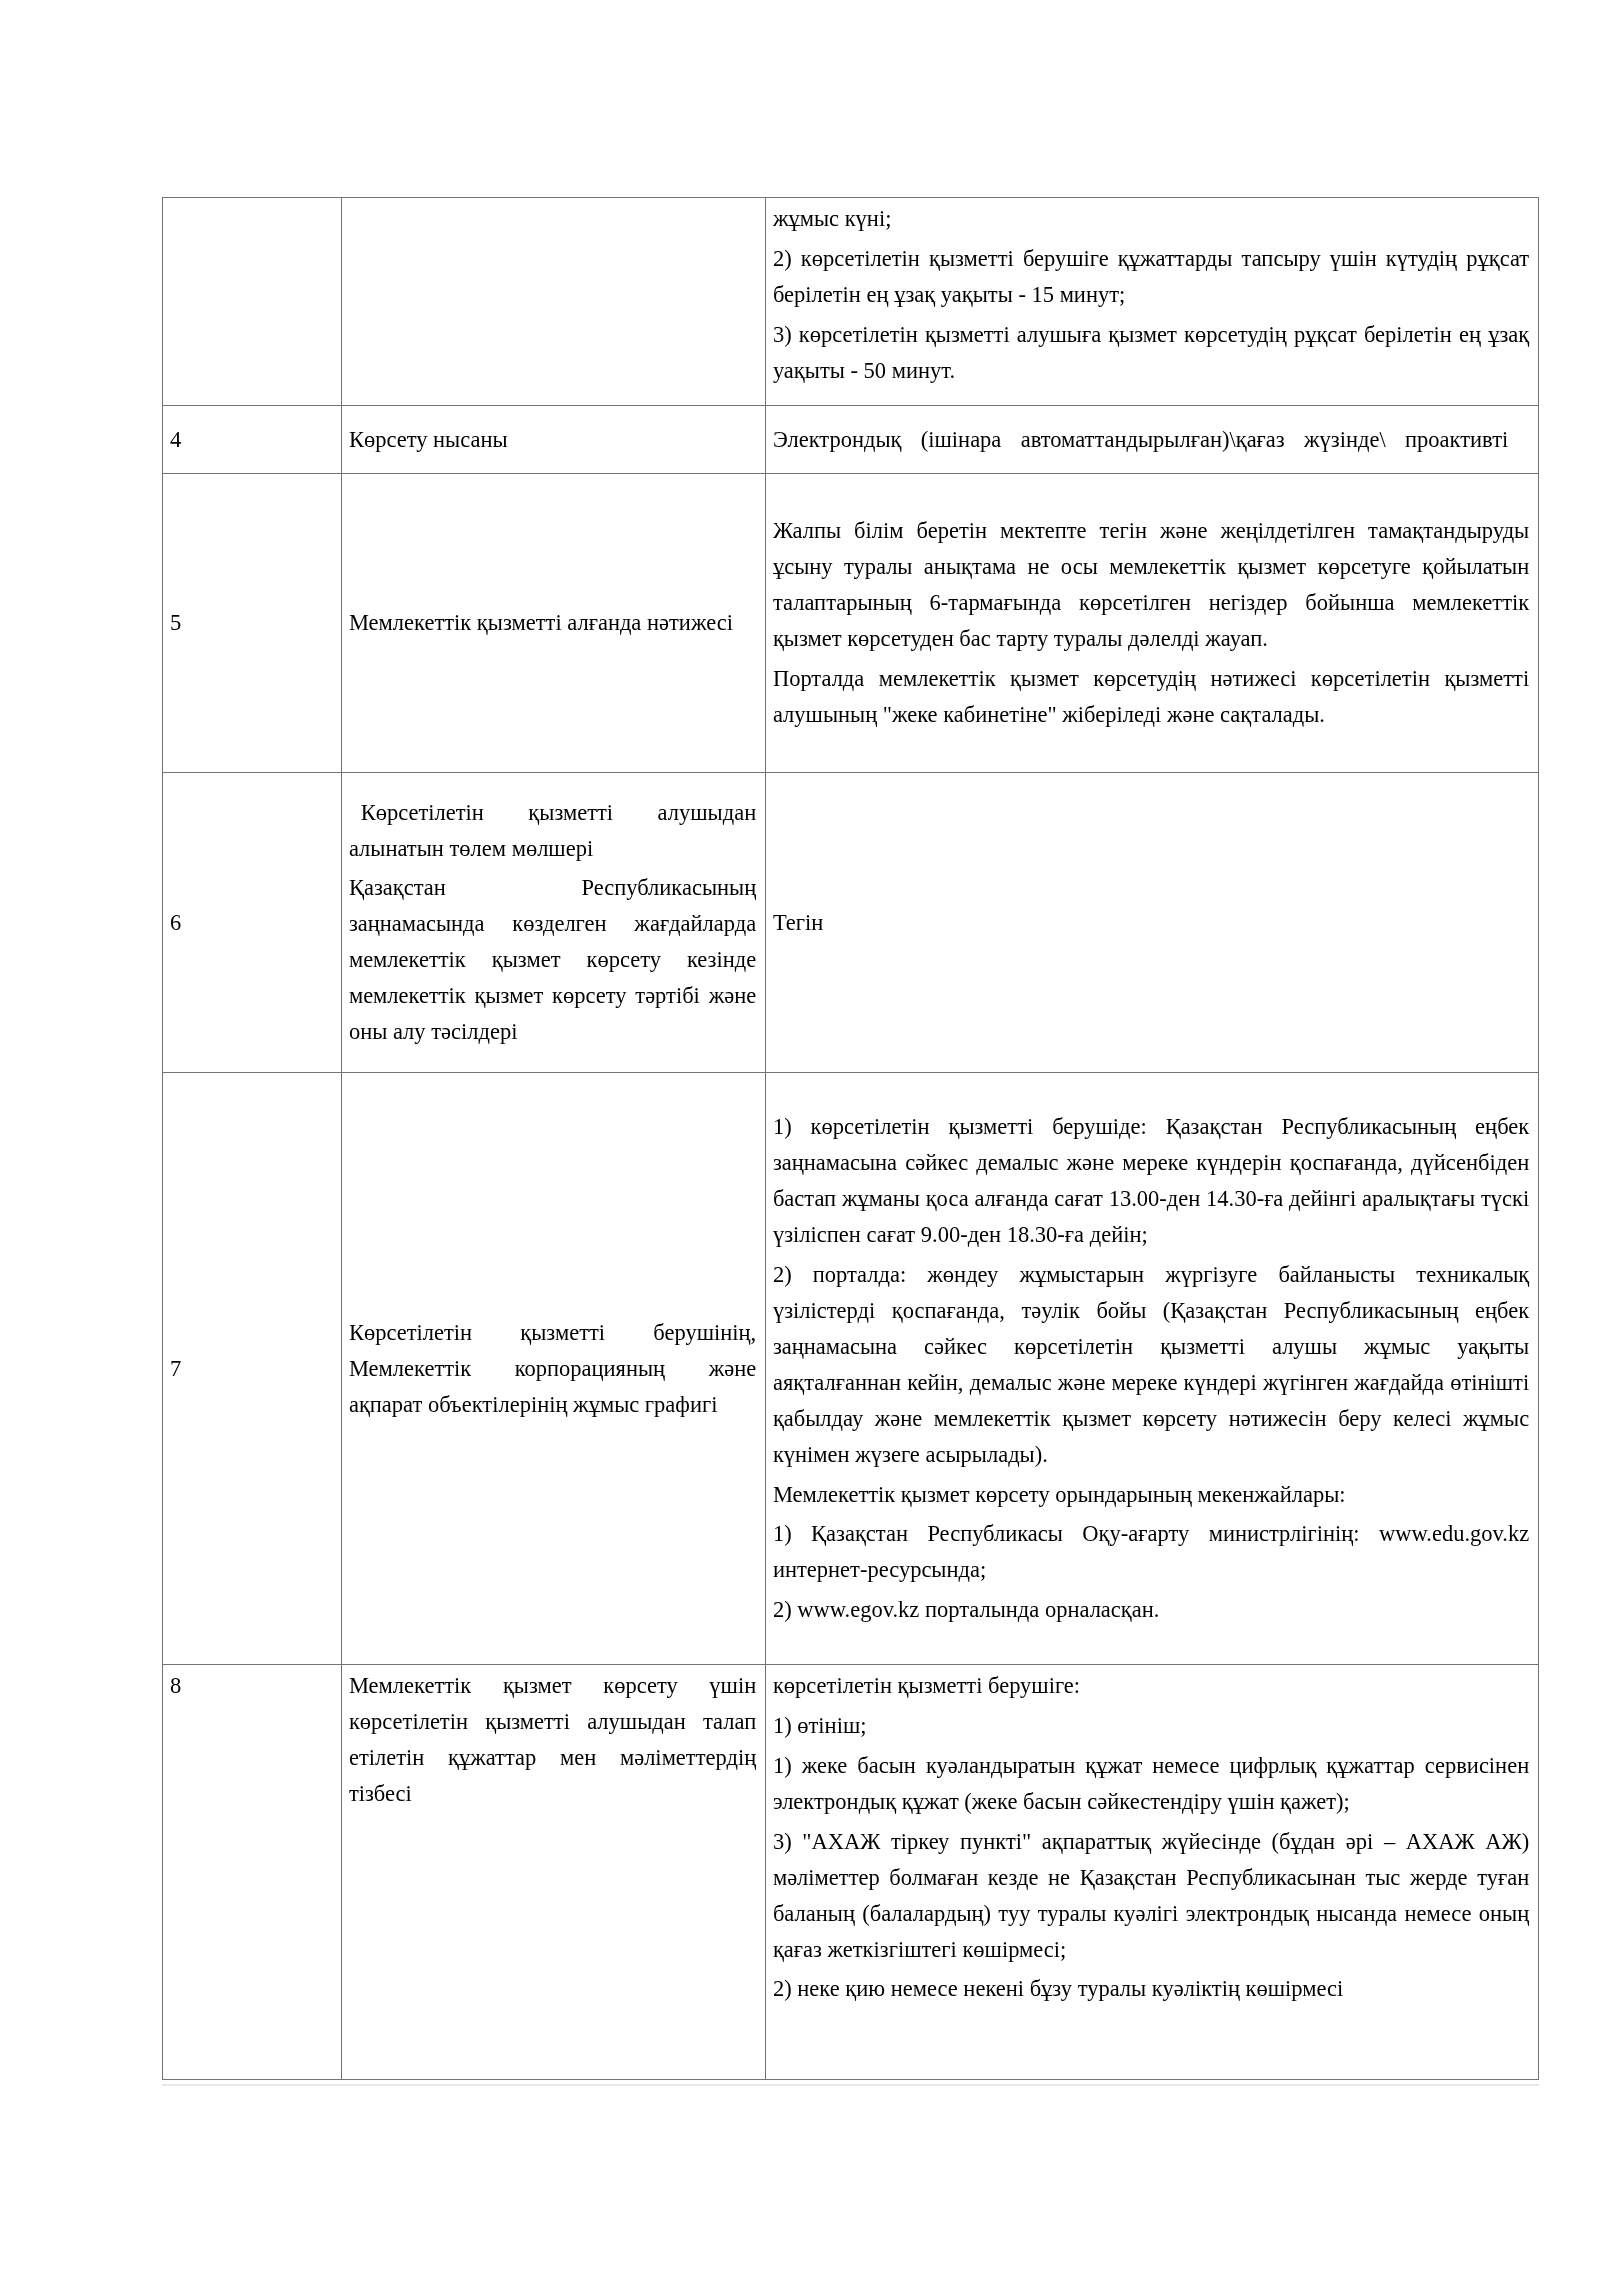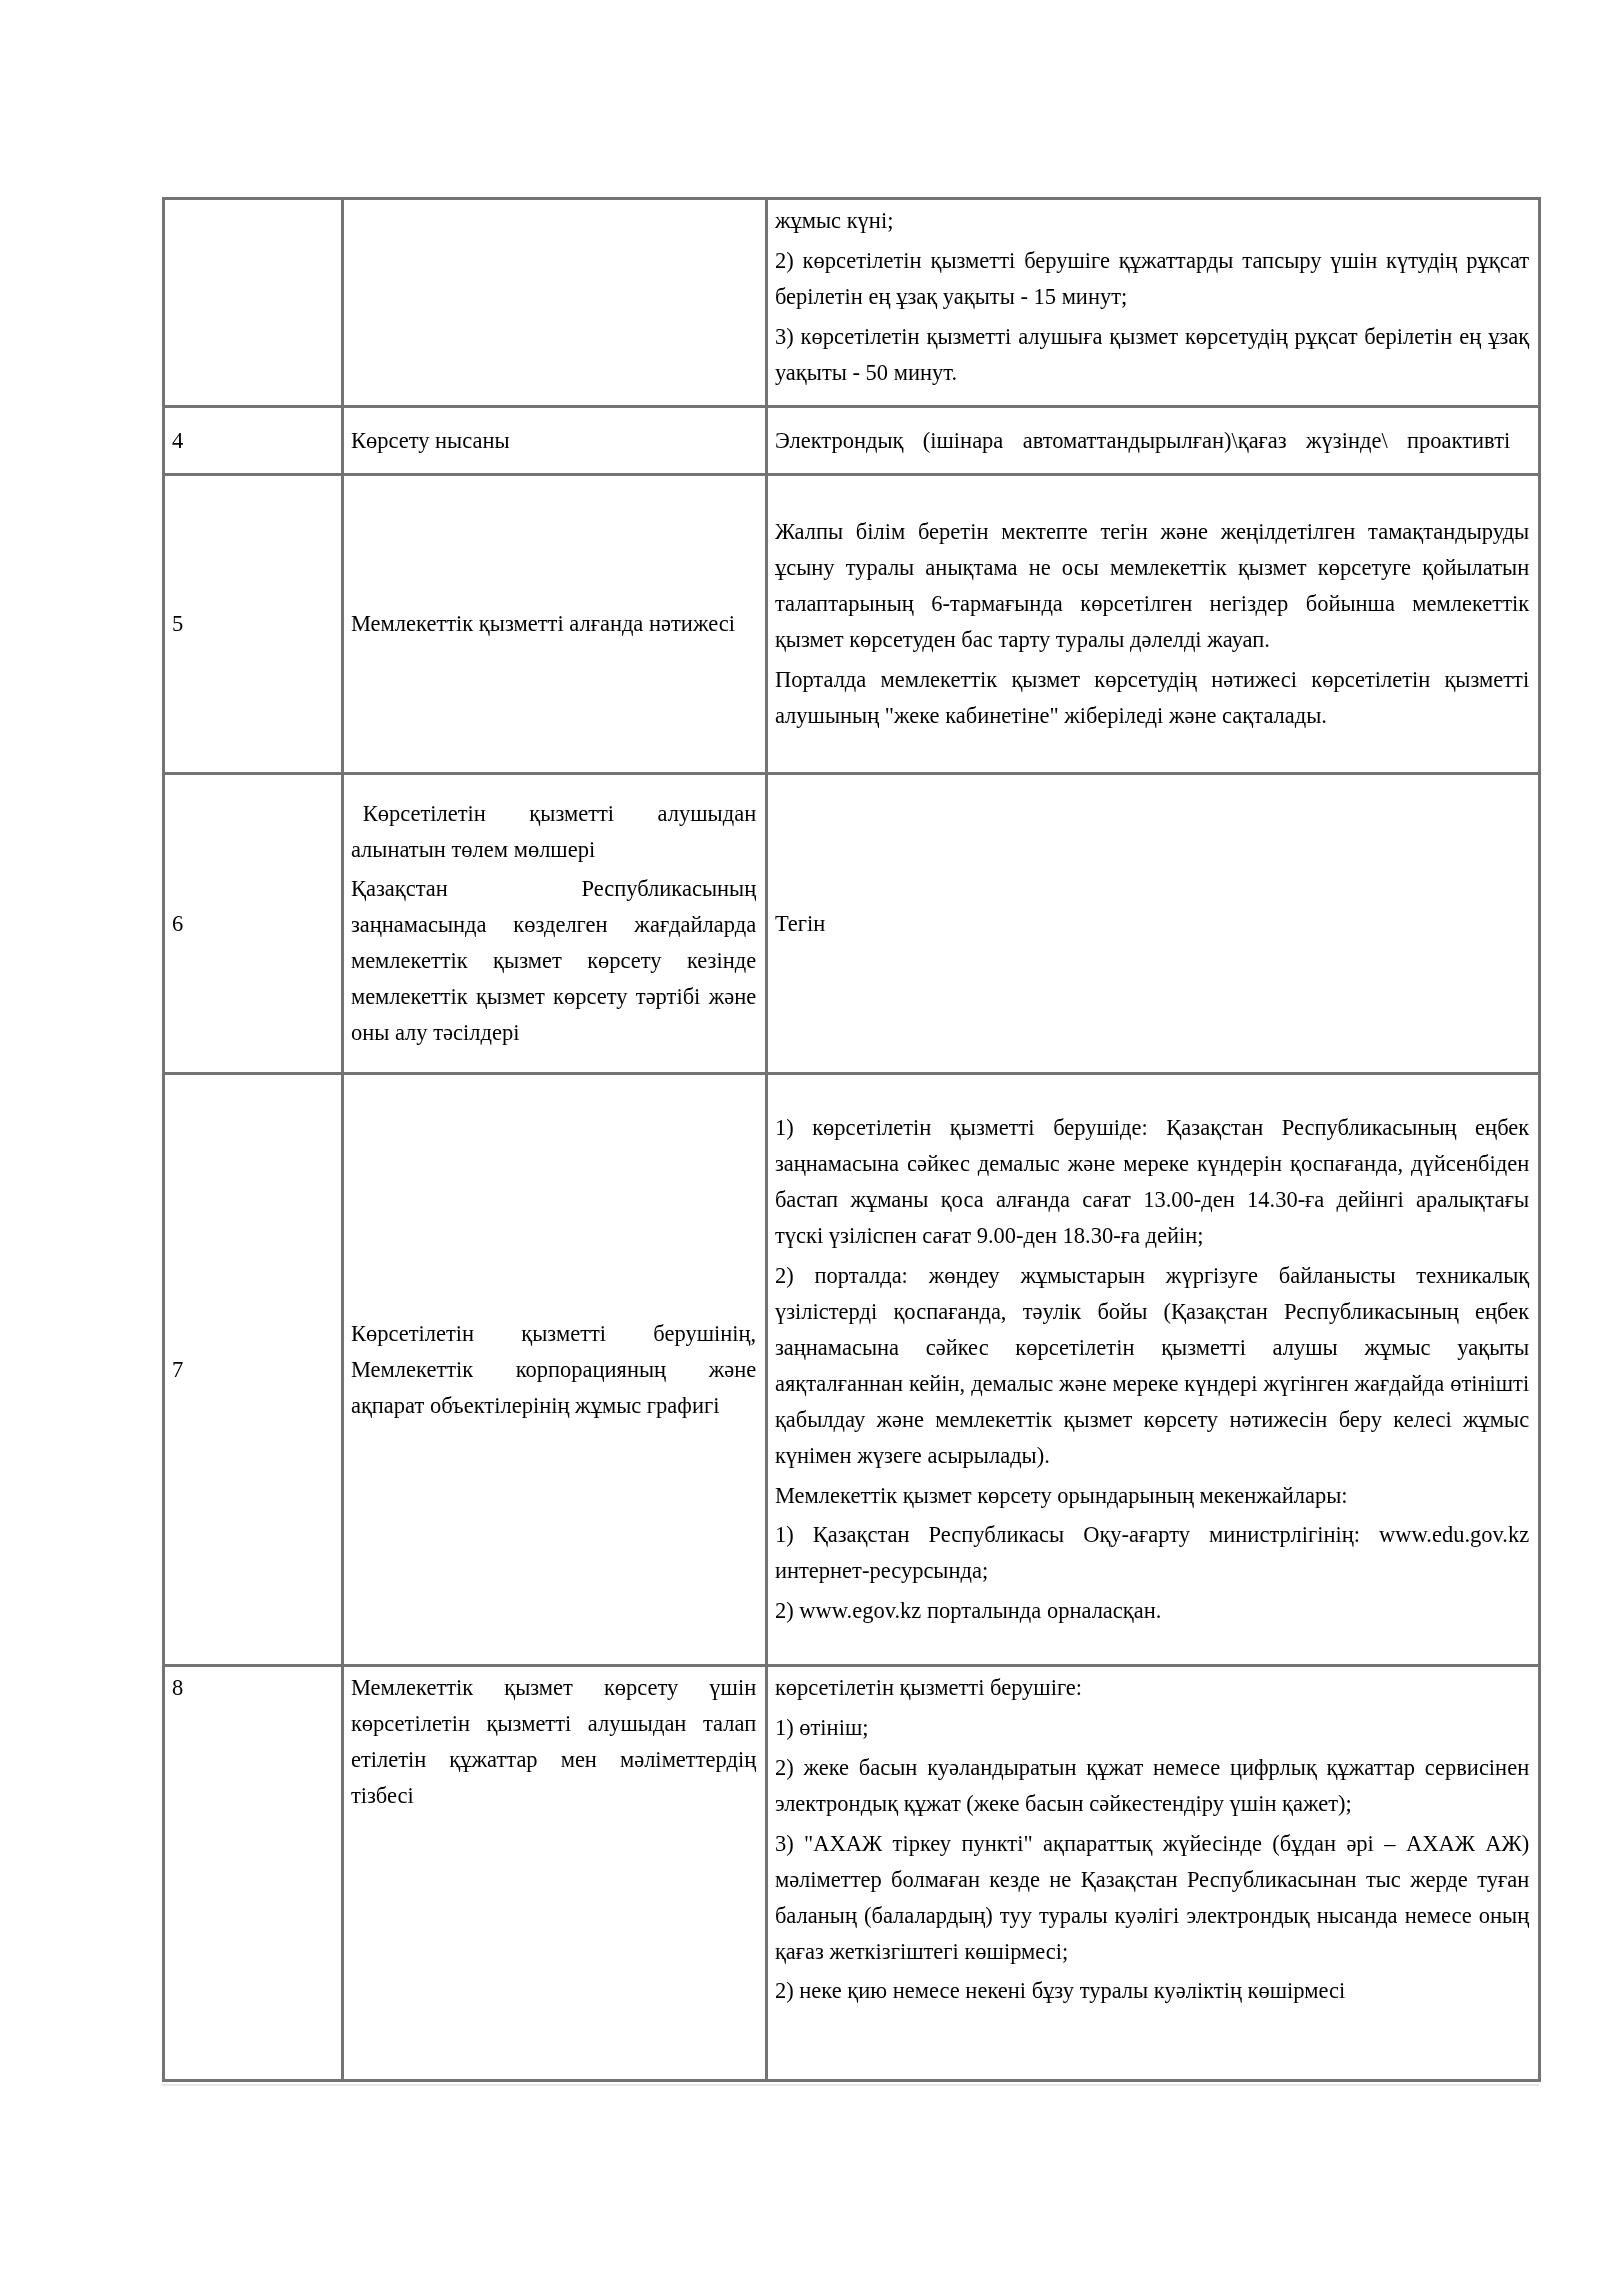--- a/index.html
+++ b/index.html
@@ -20,21 +20,21 @@
     left: 162px;
     top: 197px;
     width: 1377px;
     border-collapse: collapse;
     table-layout: fixed;
   }
   table.doc-table col.c-num   { width: 179px; }
   table.doc-table col.c-label { width: 424px; }
   table.doc-table col.c-text  { width: 773px; }
   table.doc-table td {
-    border: 3px solid #737373;
+    border: 1px solid #737373;
     vertical-align: middle;
     padding: 2.9px 8.8px 2.9px 6.9px;
     font-size: 22.5px;
     line-height: 36px;
     text-align: justify;
     overflow: hidden;
   }
   tr.va-top td { vertical-align: top; }
   tr.h0 { height: 208px; }
   tr.h1 { height: 68px;  }
@@ -131,21 +131,21 @@
       </tr>
 
       <tr class="h5 va-top">
         <td class="num-cell">8</td>
         <td>
           <p>Мемлекеттік қызмет көрсету үшін көрсетілетін қызметті алушыдан талап етілетін құжаттар мен мәліметтердің тізбесі</p>
         </td>
         <td>
           <p>көрсетілетін қызметті берушіге:</p>
           <p>1) өтініш;</p>
-          <p>2) жеке басын куәландыратын құжат немесе цифрлық құжаттар сервисінен электрондық құжат (жеке басын сәйкестендіру үшін қажет);</p>
+          <p>1) жеке басын куәландыратын құжат немесе цифрлық құжаттар сервисінен электрондық құжат (жеке басын сәйкестендіру үшін қажет);</p>
           <p>3) "АХАЖ тіркеу пункті" ақпараттық жүйесінде (бұдан әрі – АХАЖ АЖ) мәліметтер болмаған кезде не Қазақстан Республикасынан тыс жерде туған баланың (балалардың) туу туралы куәлігі электрондық нысанда немесе оның қағаз жеткізгіштегі көшірмесі;</p>
           <p>2) неке қию немесе некені бұзу туралы куәліктің көшірмесі</p>
         </td>
       </tr>
 
     </tbody>
   </table>
 
   <div class="table-shadow"></div>
 

